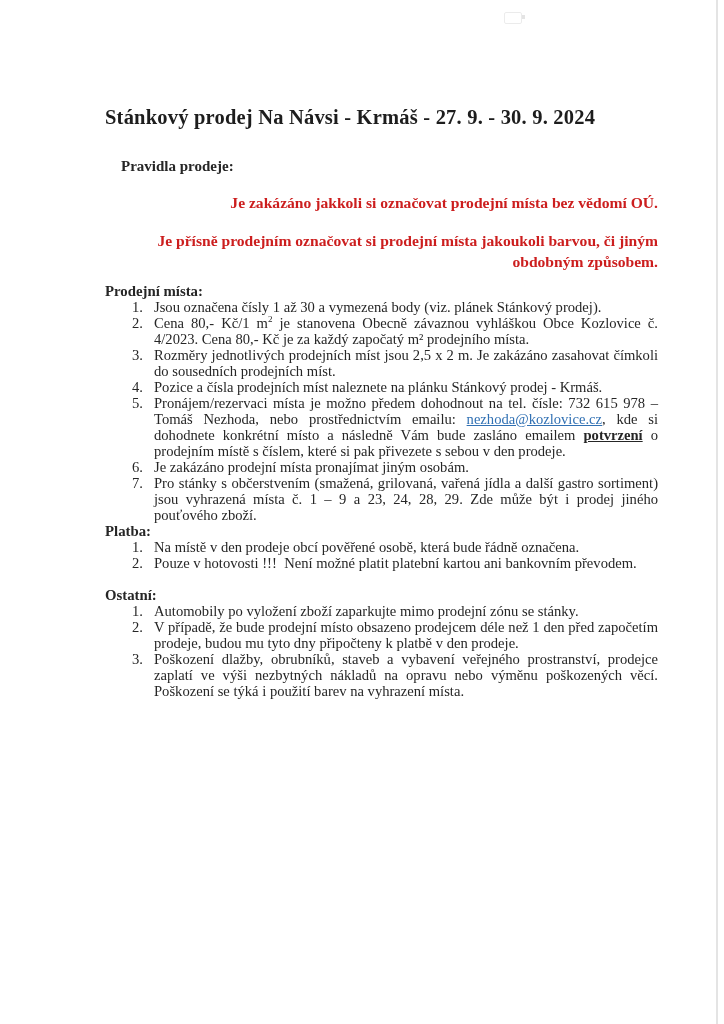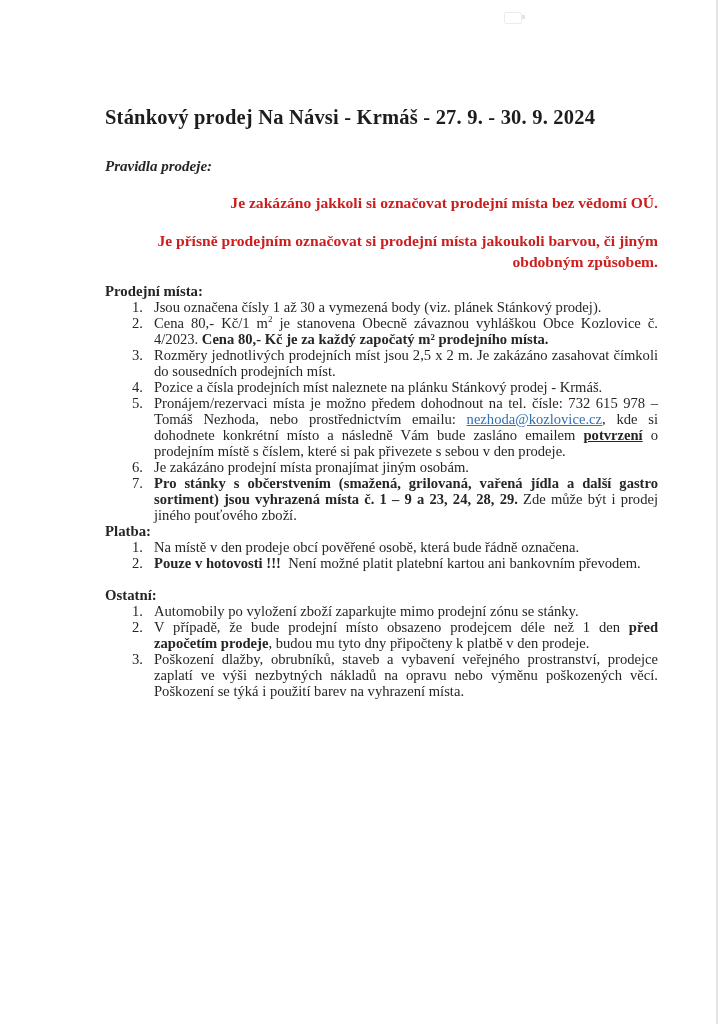--- a/index.html
+++ b/index.html
@@ -15,25 +15,24 @@
 
   .doc-title {
     margin: 105px 0 0 0;
     font-size: 20.5px;
     line-height: 25px;
     font-weight: bold;
     color: #1d1d1d;
     letter-spacing: 0.2px;
   }
   .rules-heading {
-    margin: 27px 0 0 0;
+    margin: 27px 0 0 16px;
     font-size: 15px;
     line-height: 19px;
     font-weight: bold;
-    font-style: italic;
   }
   .warning {
     font-weight: bold;
     font-size: 15.6px;
     line-height: 21px;
     margin: 0;
     text-align: right;
   }
   .warning.first  { margin-top: 16px; }
   .warning.second { margin-top: 17px; }
@@ -60,21 +59,21 @@
     font-size: 14.6px;
     line-height: 16px;
     text-align: justify;
   }
   ol.items li::before {
     content: counter(item) ".";
     position: absolute;
     left: -22px;
     text-align: left;
   }
-  .b   { font-weight: bold; }
+  .b   { font-weight: normal; }
   .bu  { font-weight: bold; text-decoration: underline; }
   .link { color: #3070b3; text-decoration: underline; cursor: pointer; }
   .sup { vertical-align: super; font-size: 0.62em; line-height: 0; }
 
   
   .scan-edge-line {
     position: absolute;
     left: 716px; top: 0;
     width: 2px; height: 1024px;
     background: #e4e4e4;

